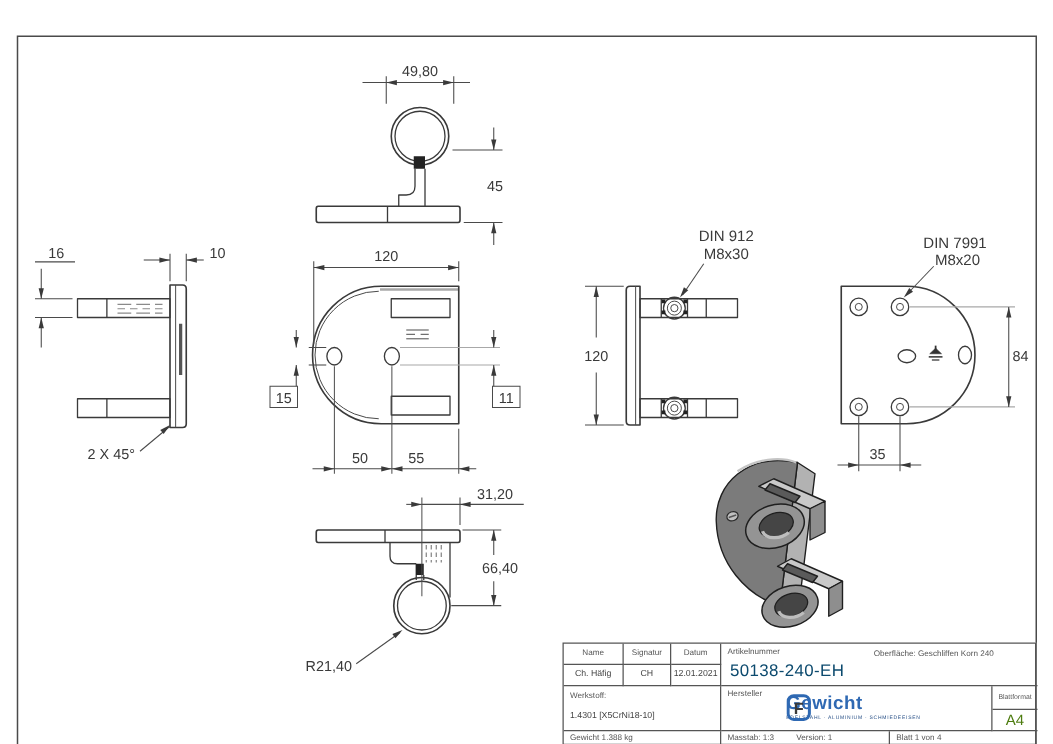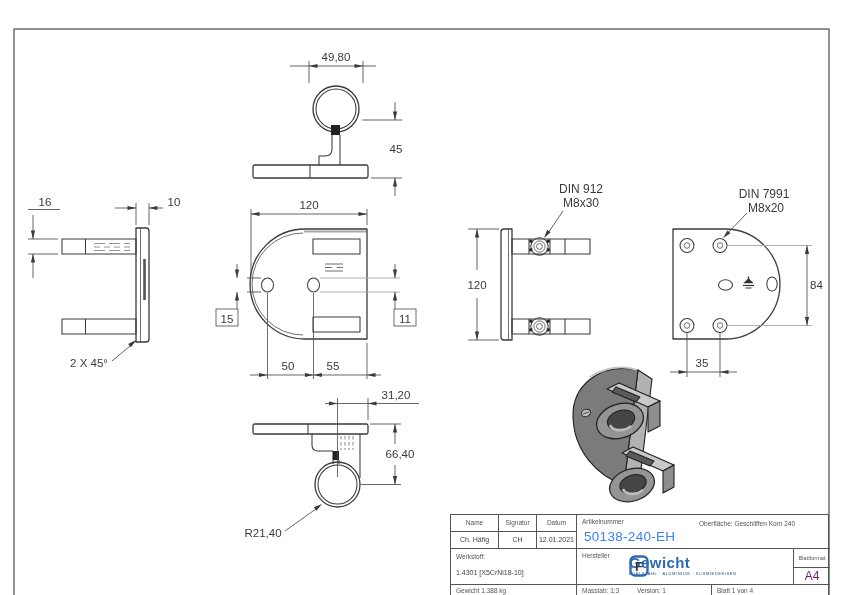--- a/index.html
+++ b/index.html
@@ -17,22 +17,22 @@
   .ar  { fill:#3a3a3a; stroke:none; }
   .iso { stroke:#1f1f1f; stroke-width:1.1; stroke-linejoin:round; }
 
   
   .tb { position:absolute; left:450px; top:497px; width:379px; height:82px;
         border:1px solid #555; box-sizing:border-box; color:#444; background:#fff; }
   .cell { position:absolute; box-sizing:border-box; border-right:1px solid #555; border-bottom:1px solid #555; }
   .lbl  { font-size:6.5px; color:#555; }
   .val  { font-size:7px; color:#444; }
   .cen  { display:flex; align-items:center; justify-content:center; }
-  .artval { font-size:13.5px; color:#3b82f6; letter-spacing:0.3px; }
-  .a4  { font-size:12px; color:#701a75; }
+  .artval { font-size:13.5px; color:#0c4a6e; letter-spacing:0.3px; }
+  .a4  { font-size:12px; color:#4d7c0f; }
   .logo-row { position:absolute; left:52px; top:6px; display:flex; align-items:flex-start; gap:5px; }
   .logo-name { font-size:15px; font-weight:bold; color:#2f69b3; letter-spacing:0.4px; line-height:15px; }
   .logo-tag  { font-size:4px; color:#274f86; letter-spacing:0.6px; margin-top:1px; white-space:nowrap; }
 </style>
 </head>
 <body>
 
 <div class="sheet">
 
 <svg width="842" height="595" viewBox="0 0 842 595">

